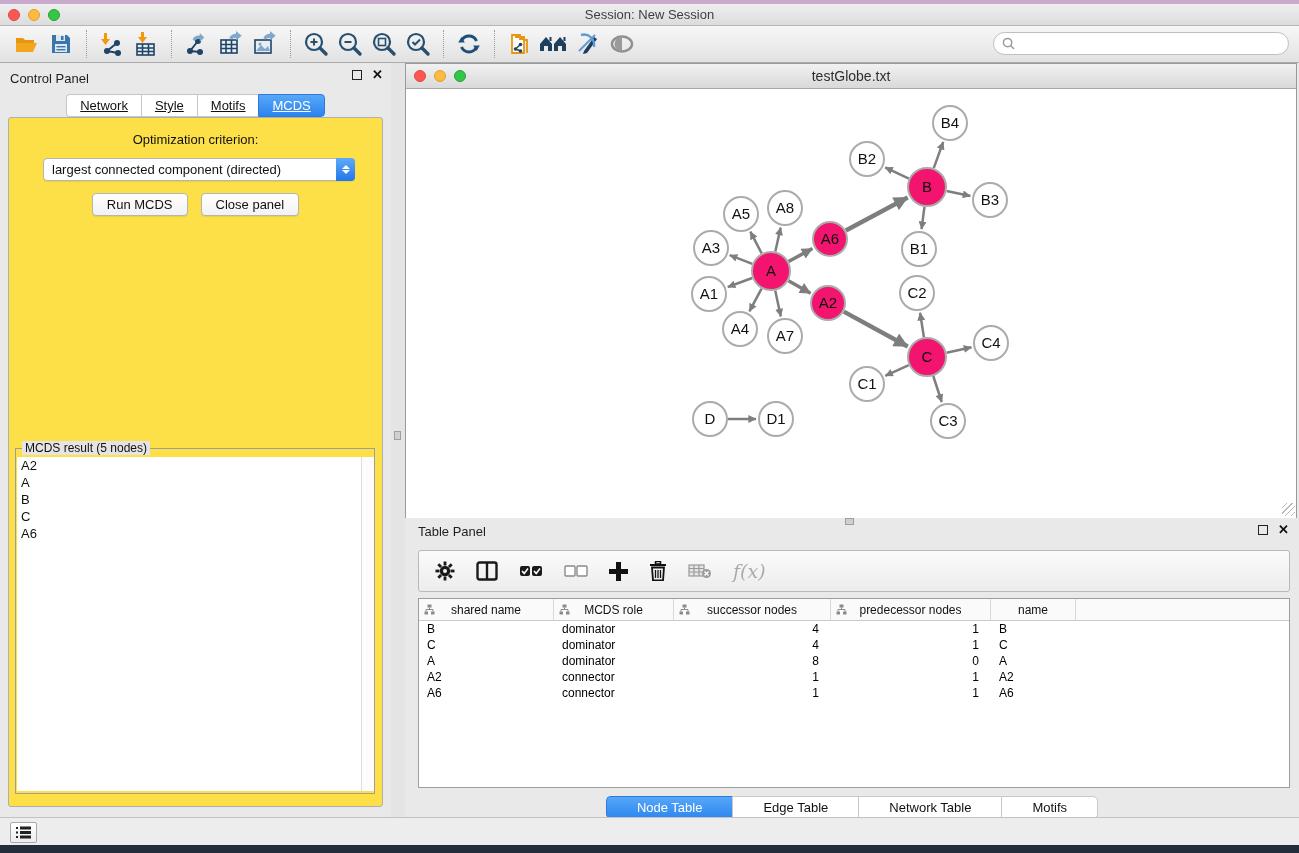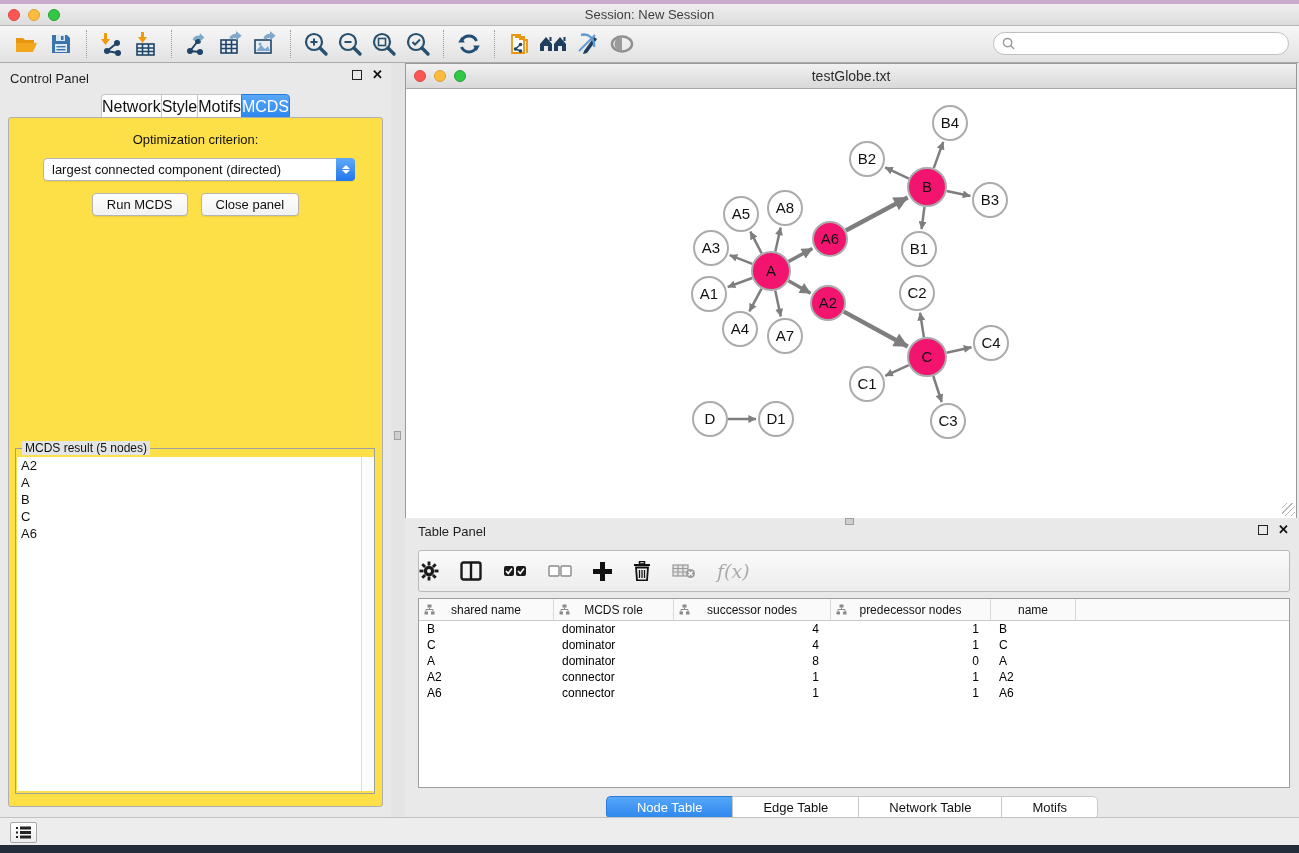--- a/index.html
+++ b/index.html
@@ -33,21 +33,21 @@
   
   .content { position:absolute; left:0; top:63px; width:1299px; height:754px; background:#E9E9E9; }
 
   
   .control-panel { position:absolute; left:0; top:0; width:391px; height:754px; }
   .panel-header { position:absolute; left:10px; top:8px; font-size:13px; color:#1F1F1F; }
   .panel-icons { position:absolute; right:8px; top:7px; display:flex; gap:10px; align-items:center; }
   .float-icon { width:10px; height:10px; border:1.5px solid #222; display:inline-block; }
   .close-icon { font-size:13px; font-weight:bold; color:#111; line-height:10px; }
   .cp-tabs { position:absolute; left:0; top:31px; width:391px; display:flex; justify-content:center; }
-  .cp-tab { font-size:16px; padding:3px 0; background:#fff; border:1px solid #C6C6C6; border-right:none; color:#111; }
+  .cp-tab { font-size:13px; padding:3px 13px; background:#fff; border:1px solid #C6C6C6; border-right:none; color:#111;text-decoration:underline; }
   .cp-tab:first-child { border-radius:4px 0 0 4px; }
   .cp-tab:last-child { border-radius:0 4px 4px 0; border-right:1px solid #C6C6C6; }
   .cp-tab.active { background:linear-gradient(#58A8F8,#2B84EE); color:#fff; border-color:#2B7BDC; }
   .cp-body { position:absolute; left:8px; top:54px; width:375px; height:690px;
     background:#fde047; border:1px solid #AFAFAF; border-radius:3px; }
   .opt-label { text-align:center; margin-top:14px; font-size:13px; color:#111; }
   .selectbox { position:absolute; left:34px; top:40px; width:312px; height:23px; background:#fff;
     border:1px solid #B5B5B5; border-radius:4px; display:flex; align-items:center;
     box-shadow:0 1px 1px rgba(0,0,0,0.08); }
   .selectbox .sel-text { flex:1; font-size:13px; padding-left:8px; color:#111; white-space:nowrap; overflow:hidden; }
@@ -77,21 +77,21 @@
     background:linear-gradient(#F1F1F1,#D9D9D9); border-bottom:1px solid #A8A8A8; display:flex; align-items:center; }
   .net-titlebar .title { position:absolute; left:0; right:0; text-align:center; font-size:14px; color:#2E2E2E; }
   .net-canvas { position:absolute; left:0; top:26px; width:890px; height:428px; background:#fff; overflow:hidden; }
   .resize-grip { position:absolute; right:1px; bottom:1px; width:13px; height:13px;
     background:repeating-linear-gradient(135deg, transparent 0 3px, #B9B9B9 3px 4px); }
 
   
   .table-panel { position:absolute; left:405px; top:457px; width:894px; height:297px; }
   .tp-toolbar { position:absolute; left:13px; top:30px; width:872px; height:42px;
     background:linear-gradient(#FBFBFB,#ECECEC); border:1px solid #B9B9B9; border-radius:3px;
-    display:flex; align-items:center; gap:21px; }
+    display:flex; align-items:center; gap:21px; padding-left:16px; }
   .tp-icon { display:flex; align-items:center; justify-content:center; }
   .fx { font-family:"DejaVu Serif", serif; font-style:italic; font-size:19px; color:#AAA; }
   .grid-table { position:absolute; left:13px; top:78px; width:872px; height:190px; background:#fff; border:1px solid #9E9E9E; }
   .thead { display:flex; height:22px; background:#FAFAFA; border-bottom:1px solid #C9C9C9; }
   .th { position:relative; border-right:1px solid #D8D8D8; font-size:12px; color:#111;
     display:flex; align-items:center; justify-content:center; }
   .th .tree-ico { position:absolute; left:5px; top:5px; }
   .tr { display:flex; height:16px; }
   .td { font-size:12px; color:#000; line-height:16px; white-space:nowrap; overflow:hidden; }
   .bottom-tabs { position:absolute; left:0; top:276px; width:894px; display:flex; justify-content:center; }

